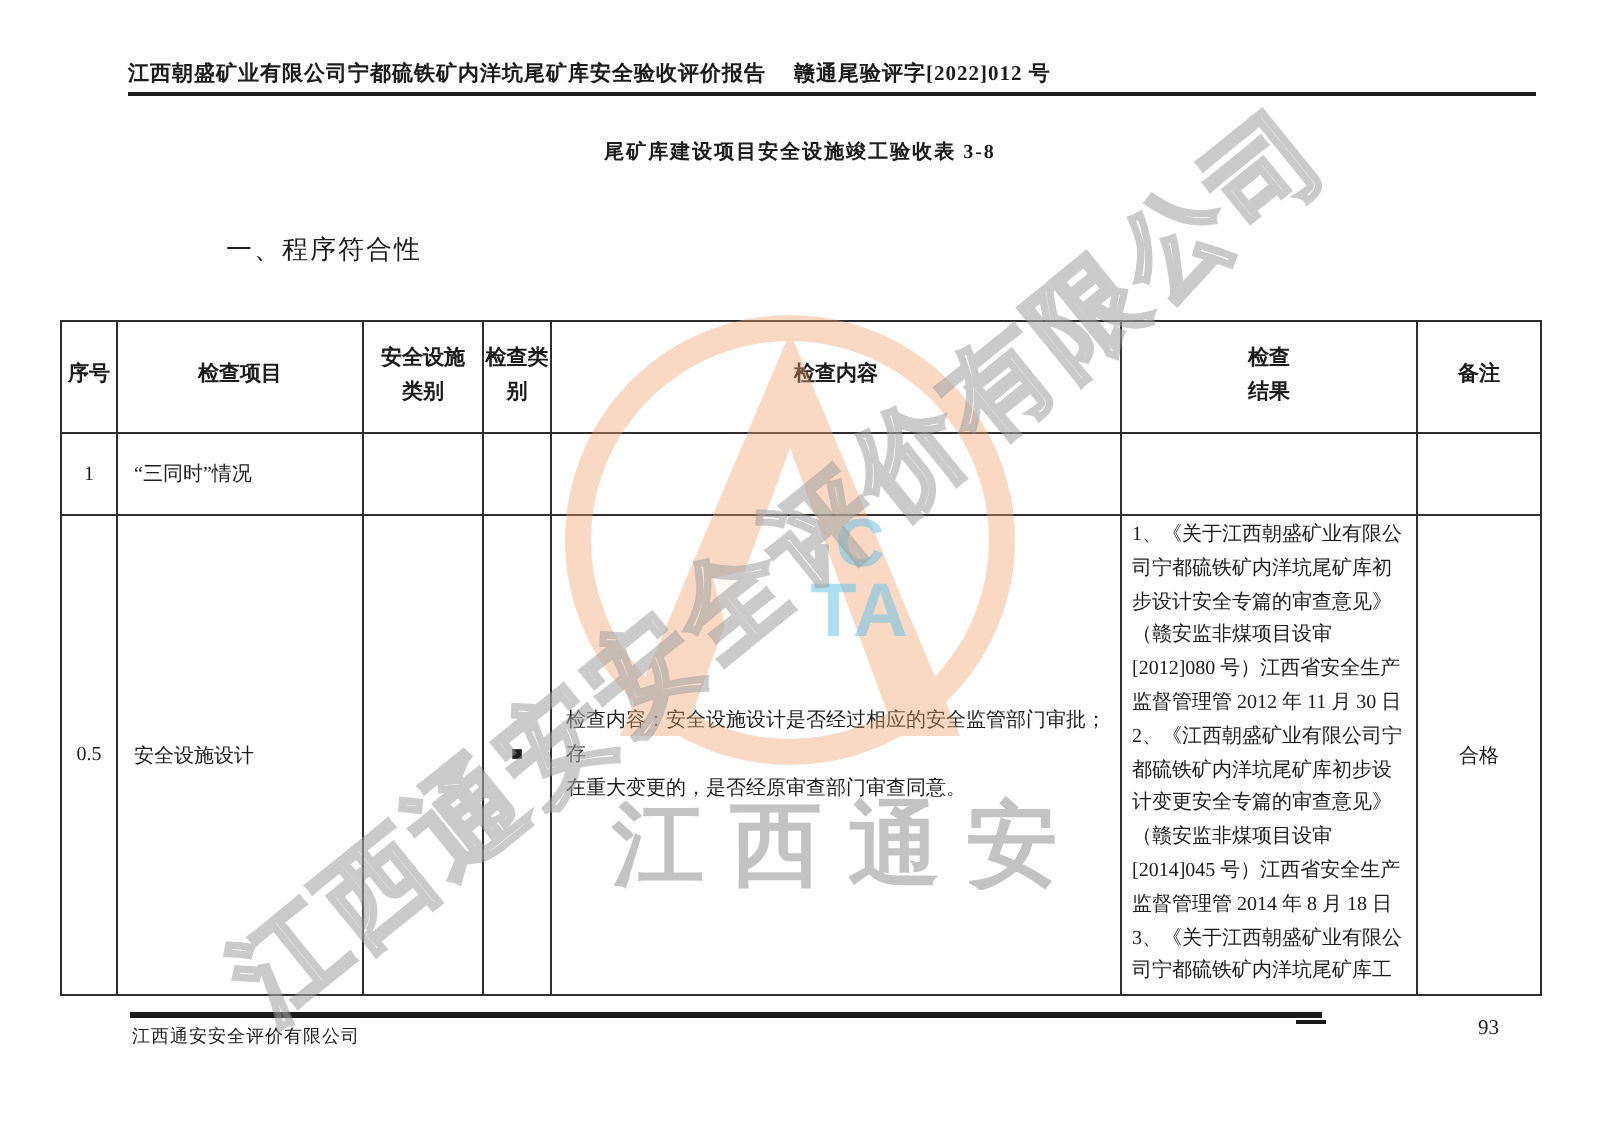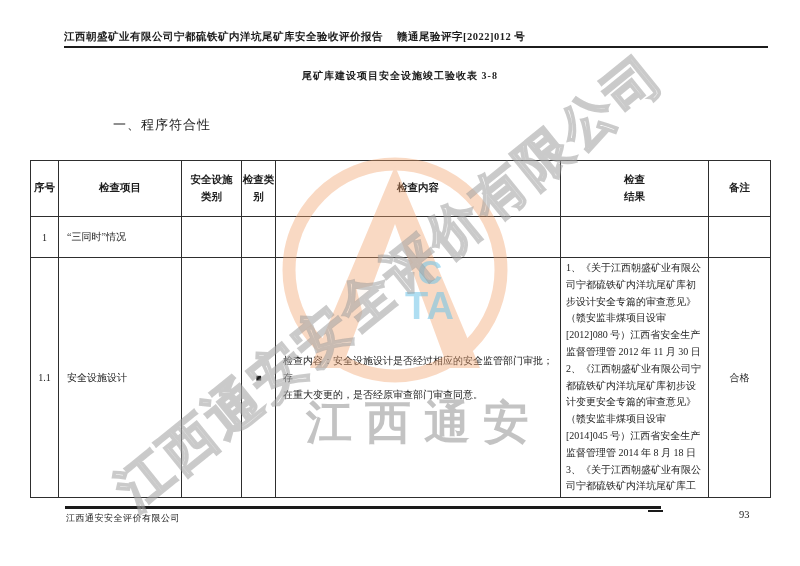--- a/index.html
+++ b/index.html
@@ -107,21 +107,21 @@
   <tr class="row-1">
     <td class="c-seq">1</td>
     <td class="c-item">“三同时”情况</td>
     <td class="c-fac"></td>
     <td class="c-check"></td>
     <td class="c-content"></td>
     <td class="c-result"></td>
     <td class="c-remark"></td>
   </tr>
   <tr class="row-11">
-    <td class="c-seq">1.1</td>
+    <td class="c-seq">0.5</td>
     <td class="c-item">安全设施设计</td>
     <td class="c-fac"></td>
     <td class="c-check">■</td>
     <td class="c-content">检查内容：安全设施设计是否经过相应的安全监管部门审批；存
 在重大变更的，是否经原审查部门审查同意。</td>
     <td class="c-result">1、《关于江西朝盛矿业有限公
 司宁都硫铁矿内洋坑尾矿库初
 步设计安全专篇的审查意见》
 （赣安监非煤项目设审
 [2012]080 号）江西省安全生产

